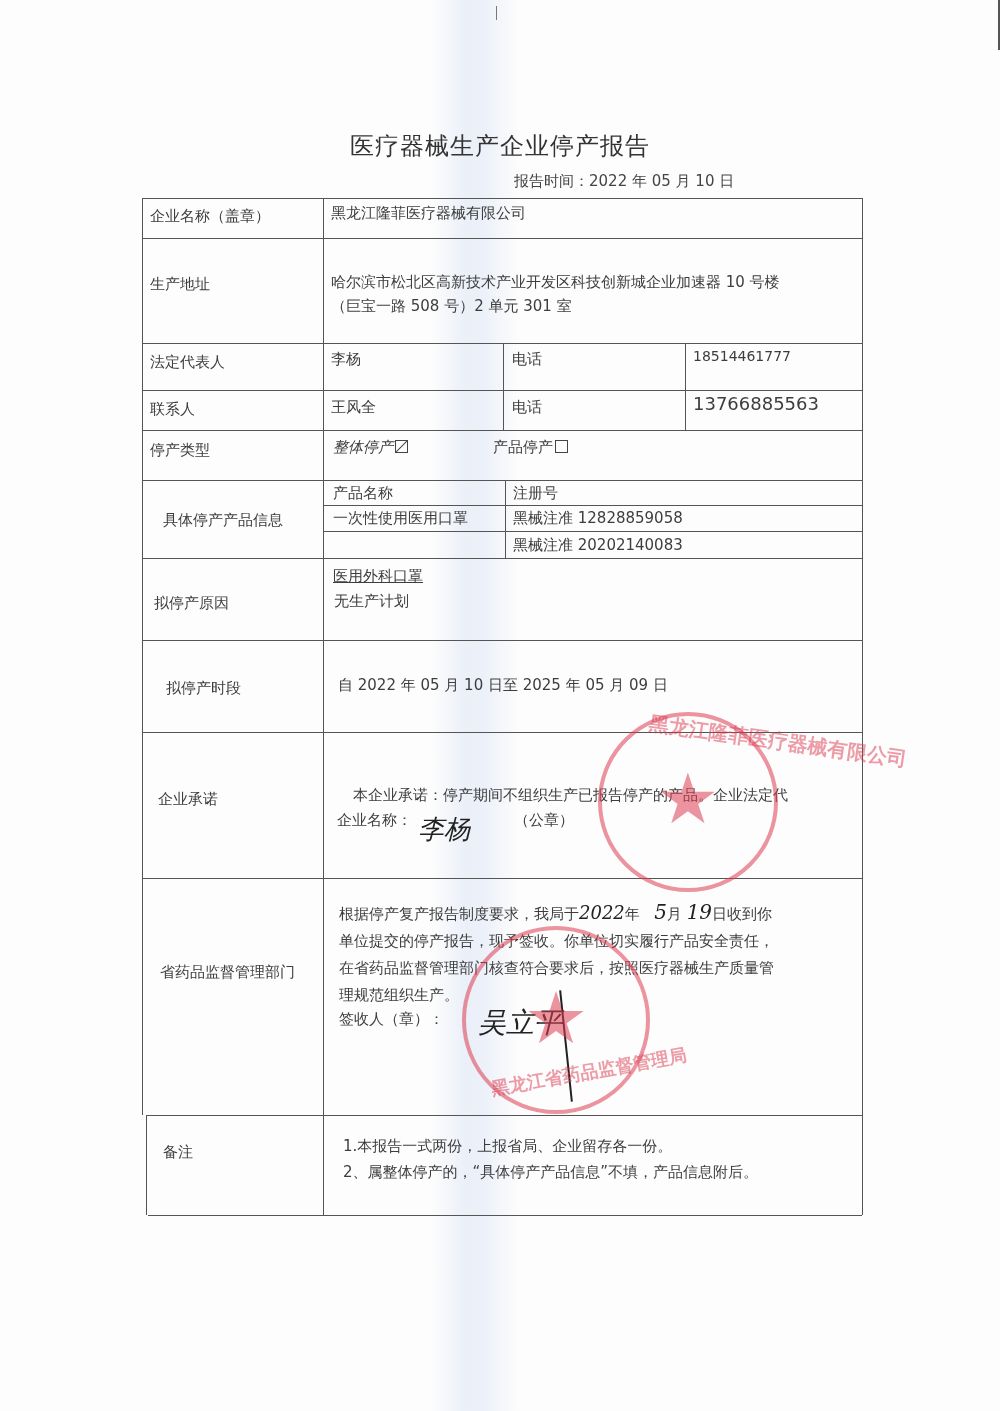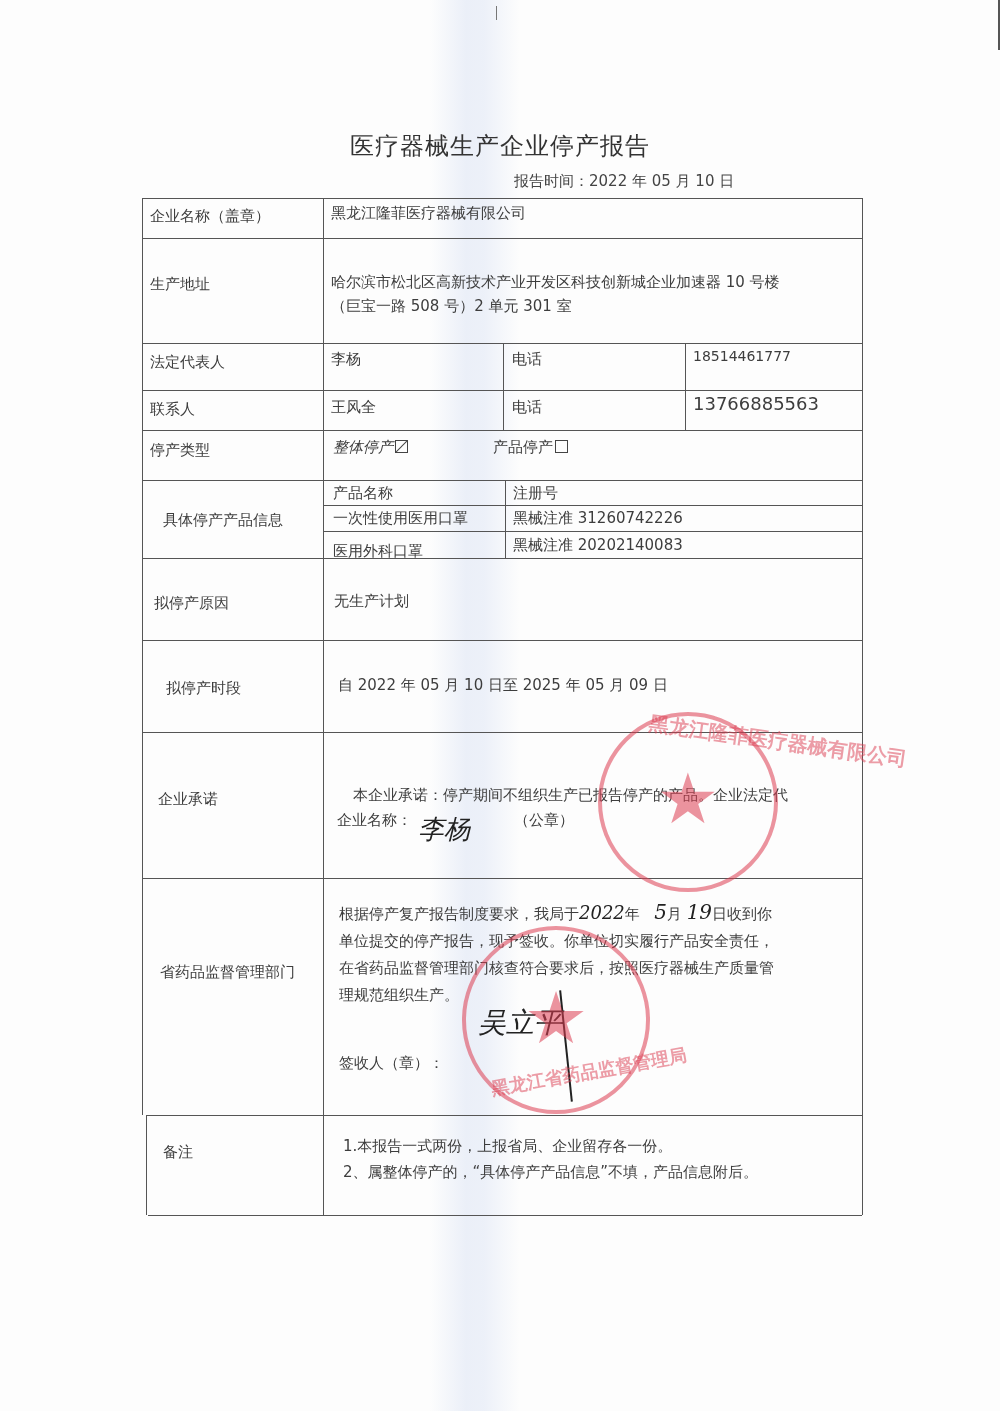--- a/index.html
+++ b/index.html
@@ -97,22 +97,22 @@
   <span>整体停产</span><span class="checkbox checked"></span>
 </div>
 <div class="cell" style="left:493px;top:435px;">
   <span>产品停产</span><span class="checkbox"></span>
 </div>
 
 <div class="cell" style="left:163px;top:508px;">具体停产产品信息</div>
 <div class="cell" style="left:333px;top:481px;">产品名称</div>
 <div class="cell" style="left:513px;top:481px;">注册号</div>
 <div class="cell" style="left:333px;top:506px;">一次性使用医用口罩</div>
-<div class="cell" style="left:513px;top:506px;">黑械注准 31260742226</div>
-<div class="cell" style="left:333px;top:539px;">医用外科口罩</div>
+<div class="cell" style="left:513px;top:506px;">黑械注准 12828859058</div>
+<div class="cell" style="left:333px;top:564px;text-decoration:underline;">医用外科口罩</div>
 <div class="cell" style="left:513px;top:533px;">黑械注准 20202140083</div>
 
 <div class="cell" style="left:154px;top:591px;">拟停产原因</div>
 <div class="cell" style="left:334px;top:589px;">无生产计划</div>
 
 <div class="cell" style="left:166px;top:676px;text-align:center;">拟停产时段</div>
 <div class="cell" style="left:338px;top:673px;">自 2022 年 05 月 10 日至 2025 年 05 月 09 日</div>
 
 <div class="cell" style="left:158px;top:787px;">企业承诺</div>
 <div class="cell" style="left:353px;top:783px;">本企业承诺：停产期间不组织生产已报告停产的产品。企业法定代</div>
@@ -125,21 +125,21 @@
 </div>
 <div class="seal-text" style="left:648px;top:728px;font-size:20px;transform:rotate(8deg);">黑龙江隆菲医疗器械有限公司</div>
 
 <div class="cell" style="left:160px;top:960px;">省药品监督管理部门</div>
 <div class="cell" style="left:339px;top:900px;">
   <span>根据停产复产报告制度要求，我局于</span><span class="signature" style="position:static;font-size:18px;">2022</span><span>年</span>&nbsp;&nbsp;&nbsp;<span class="signature" style="position:static;font-size:20px;">5</span><span>月</span>&nbsp;<span class="signature" style="position:static;font-size:20px;">19</span><span>日收到你</span>
 </div>
 <div class="cell" style="left:339px;top:929px;">单位提交的停产报告，现予签收。你单位切实履行产品安全责任，</div>
 <div class="cell" style="left:339px;top:956px;">在省药品监督管理部门核查符合要求后，按照医疗器械生产质量管</div>
 <div class="cell" style="left:339px;top:983px;">理规范组织生产。</div>
-<div class="cell" style="left:339px;top:1007px;margin-top:44px;">签收人（章）：</div>
+<div class="cell" style="left:339px;top:1007px;">签收人（章）：</div>
 <div class="signature" style="left:478px;top:1004px;font-size:28px;">吴立平</div>
 <div style="position:absolute;left:565px;top:990px;width:2px;height:112px;background:#222;transform:rotate(-6deg);"></div>
 
 <div class="seal" style="left:462px;top:926px;width:180px;height:180px;">
   <div class="seal-star" style="left:0;top:52px;width:180px;font-size:72px;line-height:72px;">★</div>
 </div>
 <div class="seal-text" style="left:490px;top:1060px;font-size:18px;transform:rotate(-10deg);">黑龙江省药品监督管理局</div>
 
 <div class="cell" style="left:163px;top:1140px;">备注</div>
 <div class="cell" style="left:343px;top:1134px;">1.本报告一式两份，上报省局、企业留存各一份。</div>

